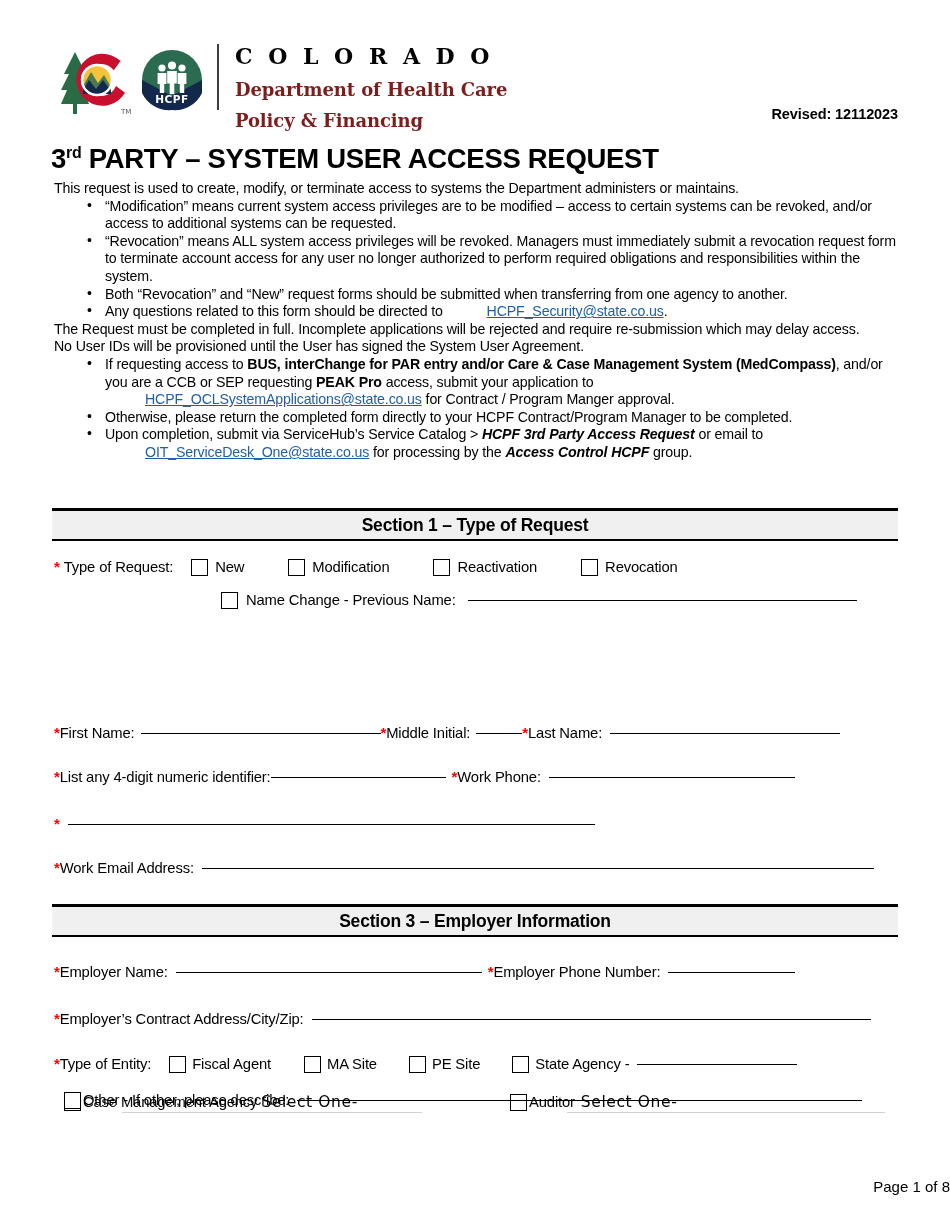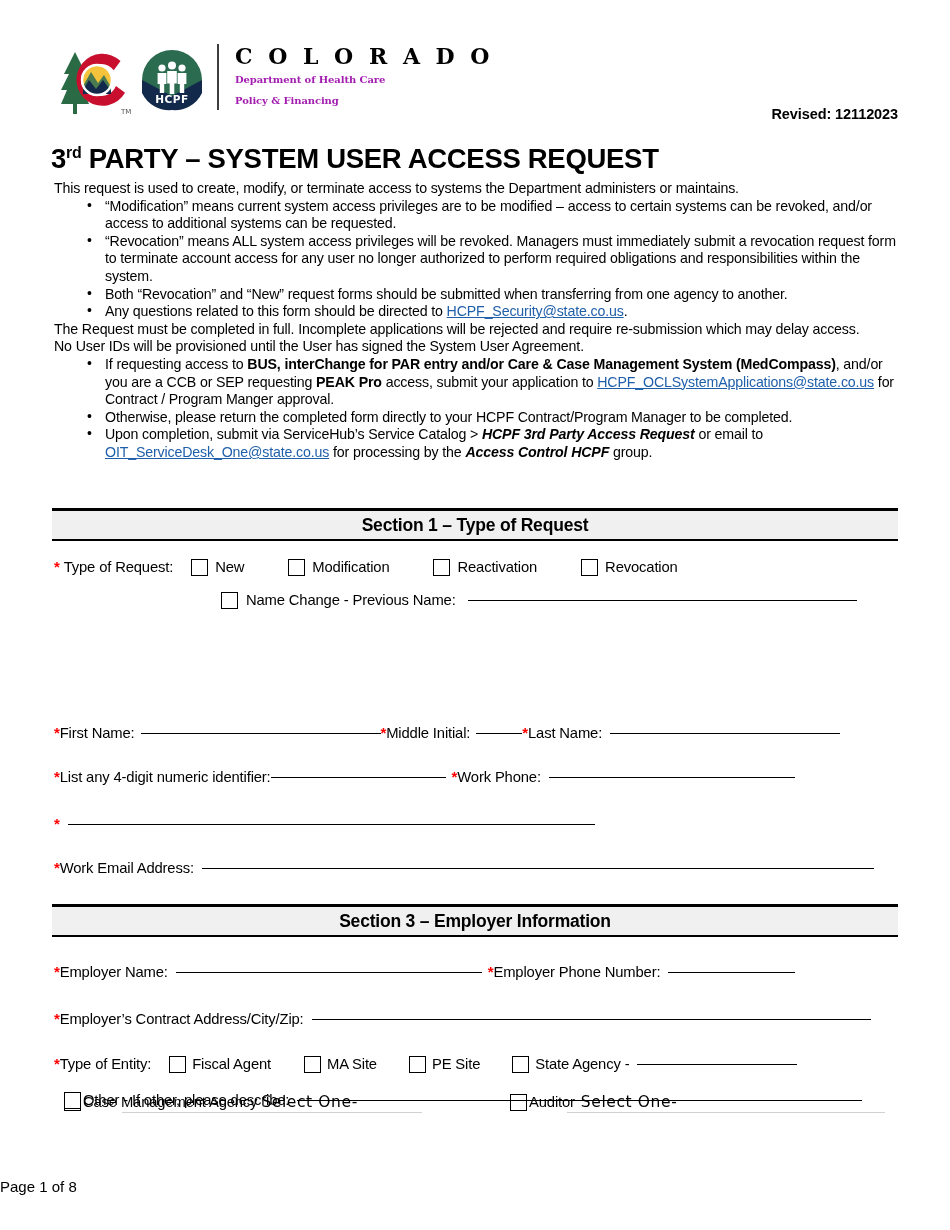--- a/index.html
+++ b/index.html
@@ -52,25 +52,25 @@
     font-family: "DejaVu Serif", serif;
     font-weight: bold;
     font-size: 22px;
     letter-spacing: 4.0px;
     line-height: 24px;
     color: #000;
   }
   .wm-dept {
     font-family: "DejaVu Serif", serif;
     font-weight: bold;
-    font-size: 10px;
+    font-size: 18px;
     line-height: 19px;
     letter-spacing: -0.1px;
-    color: #a21caf;
-    margin-top: 2px;
+    color: #7f1d1d;
+    margin-top: 12px;
   }
 
   
   .revised {
     position: absolute;
     right: 52px;
     top: 106px;
     font-size: 14.5px;
     font-weight: bold;
     letter-spacing: -0.1px;
@@ -118,20 +118,21 @@
     content: "\2022";
     position: absolute;
     left: 33px;
     top: -1px;
     font-size: 14px;
   }
   .bullets-2 li { padding-left: 51px; }
   a.lnk, .lnk {
     color: #1f5faa;
     text-decoration: underline;
+    margin-left: 40px;
   }
   .b { font-weight: bold; }
   .bi { font-weight: bold; font-style: italic; }
 
   
   .sec-head {
     position: absolute;
     left: 52px;
     width: 846px;
     height: 28px;
@@ -186,21 +187,21 @@
     white-space: nowrap;
   }
   .gap { display: inline-block; flex: none; }
 
   
   .footer {
     position: absolute;
     left: 0;
     top: 1178px;
     width: 950px;
-    text-align: left;
+    text-align: right;
     font-family: "Liberation Sans", sans-serif;
     font-size: 15px;
     letter-spacing: 0px;
   }
 </style>
 </head>
 <body>
 
 <div class="page">
 

